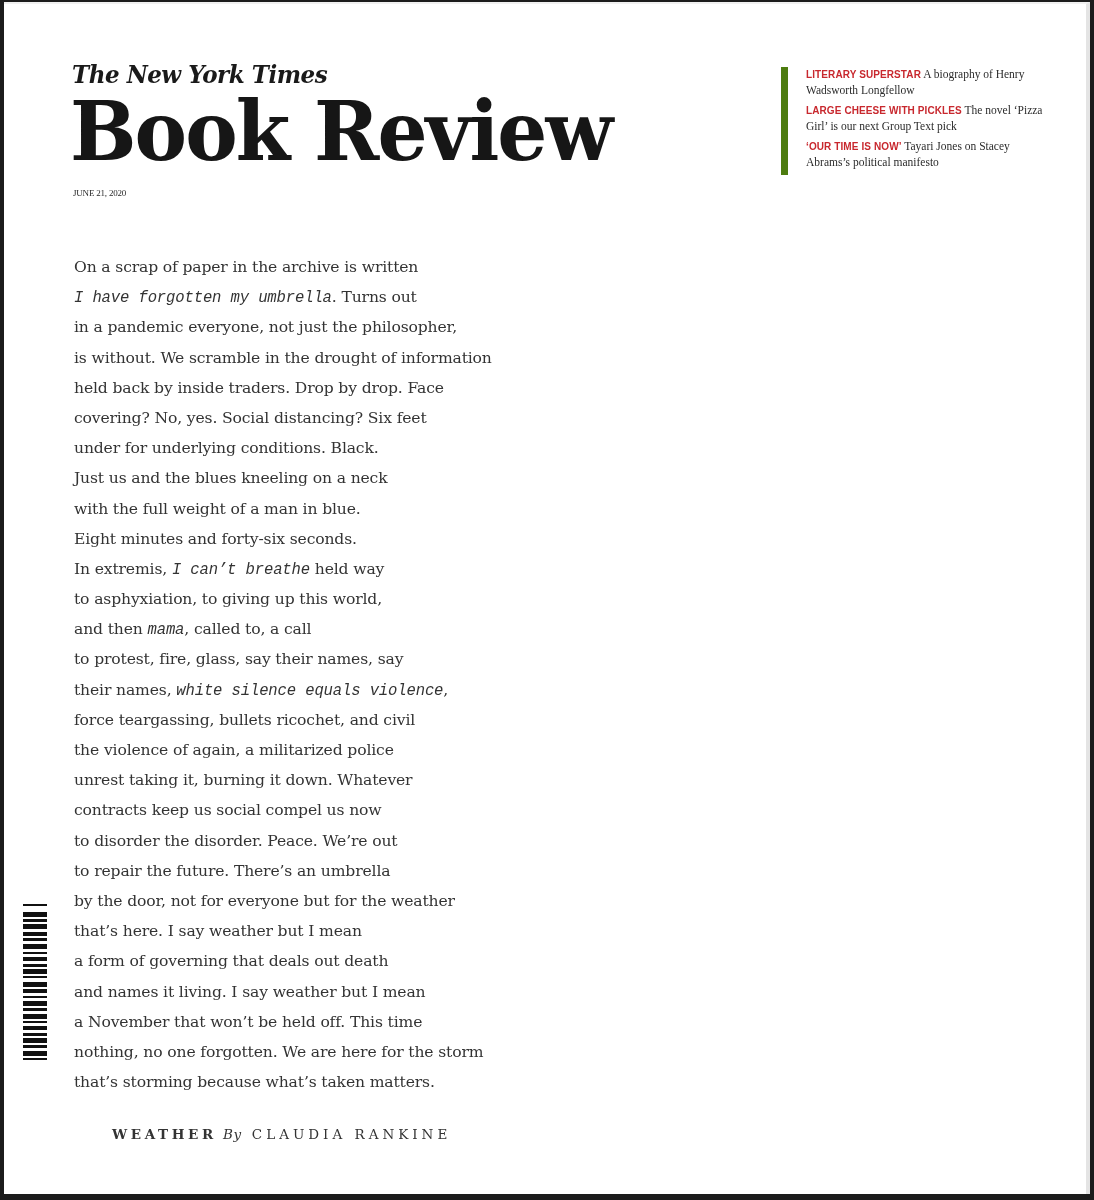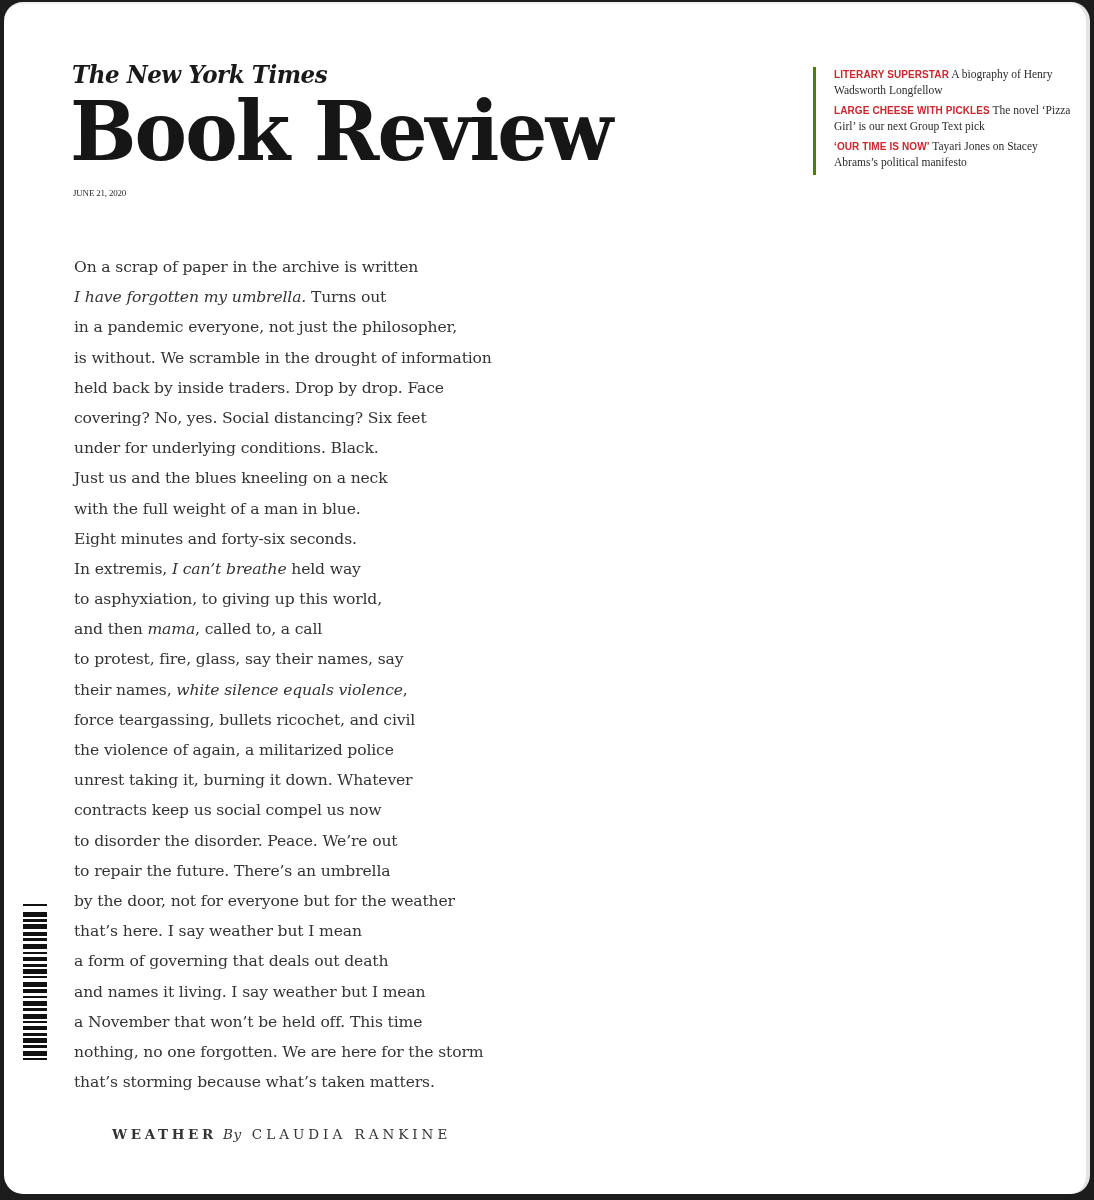--- a/index.html
+++ b/index.html
@@ -13,21 +13,20 @@
   .page {
     position: absolute;
     left: 4px;
     top: 2px;
     width: 1086px;
     height: 1192px;
     background: #ffffff;
     border-right: 4px solid #e4e4e4;
     border-top: 2px solid #f0f0f0;
     box-sizing: border-box;
-    border-radius: 19px;
   }
   .masthead-nyt {
     position: absolute;
     left: 68px;
     top: 56px;
     font-family: "DejaVu Serif", serif;
     font-weight: bold;
     font-size: 25px;
     letter-spacing: -0.5px;
     color: #1a1a1a;
@@ -57,24 +56,23 @@
     font-family: "Liberation Serif", serif;
     font-size: 9px;
     color: #2a2a2a;
     letter-spacing: -0.2px;
   }
   .teasers {
     position: absolute;
     left: 777px;
     top: 63px;
     width: 250px;
-    border-left: 3px solid #4d7c0f;
+    border-left: 7px solid #4d7c0f;
     padding-left: 18px;
     height: 108px;
-    margin-left: 32px;
   }
   .teaser {
     font-family: "Liberation Serif", serif;
     font-size: 11.5px;
     line-height: 15.5px;
     color: #2b2b2b;
     margin-bottom: 5px;
   }
   .teaser-kicker {
     font-family: "Liberation Sans", sans-serif;
@@ -88,21 +86,21 @@
     left: 70px;
     top: 248px;
     font-family: "DejaVu Serif", serif;
     font-size: 15.6px;
     line-height: 30.2px;
     color: #333333;
     white-space: nowrap;
     letter-spacing: -0.15px;
   }
   .poem-line { display: block; height: 30.2px; }
-  .poem-line em { font-style: italic; }
+  .poem-line em { font-style: italic; font-family: Liberation Mono, monospace; }
   .byline {
     position: absolute;
     left: 70px;
     top: 1122px;
     font-family: "DejaVu Serif", serif;
     font-size: 13.5px;
     color: #333333;
     white-space: nowrap;
     margin-left: 38px;
   }

